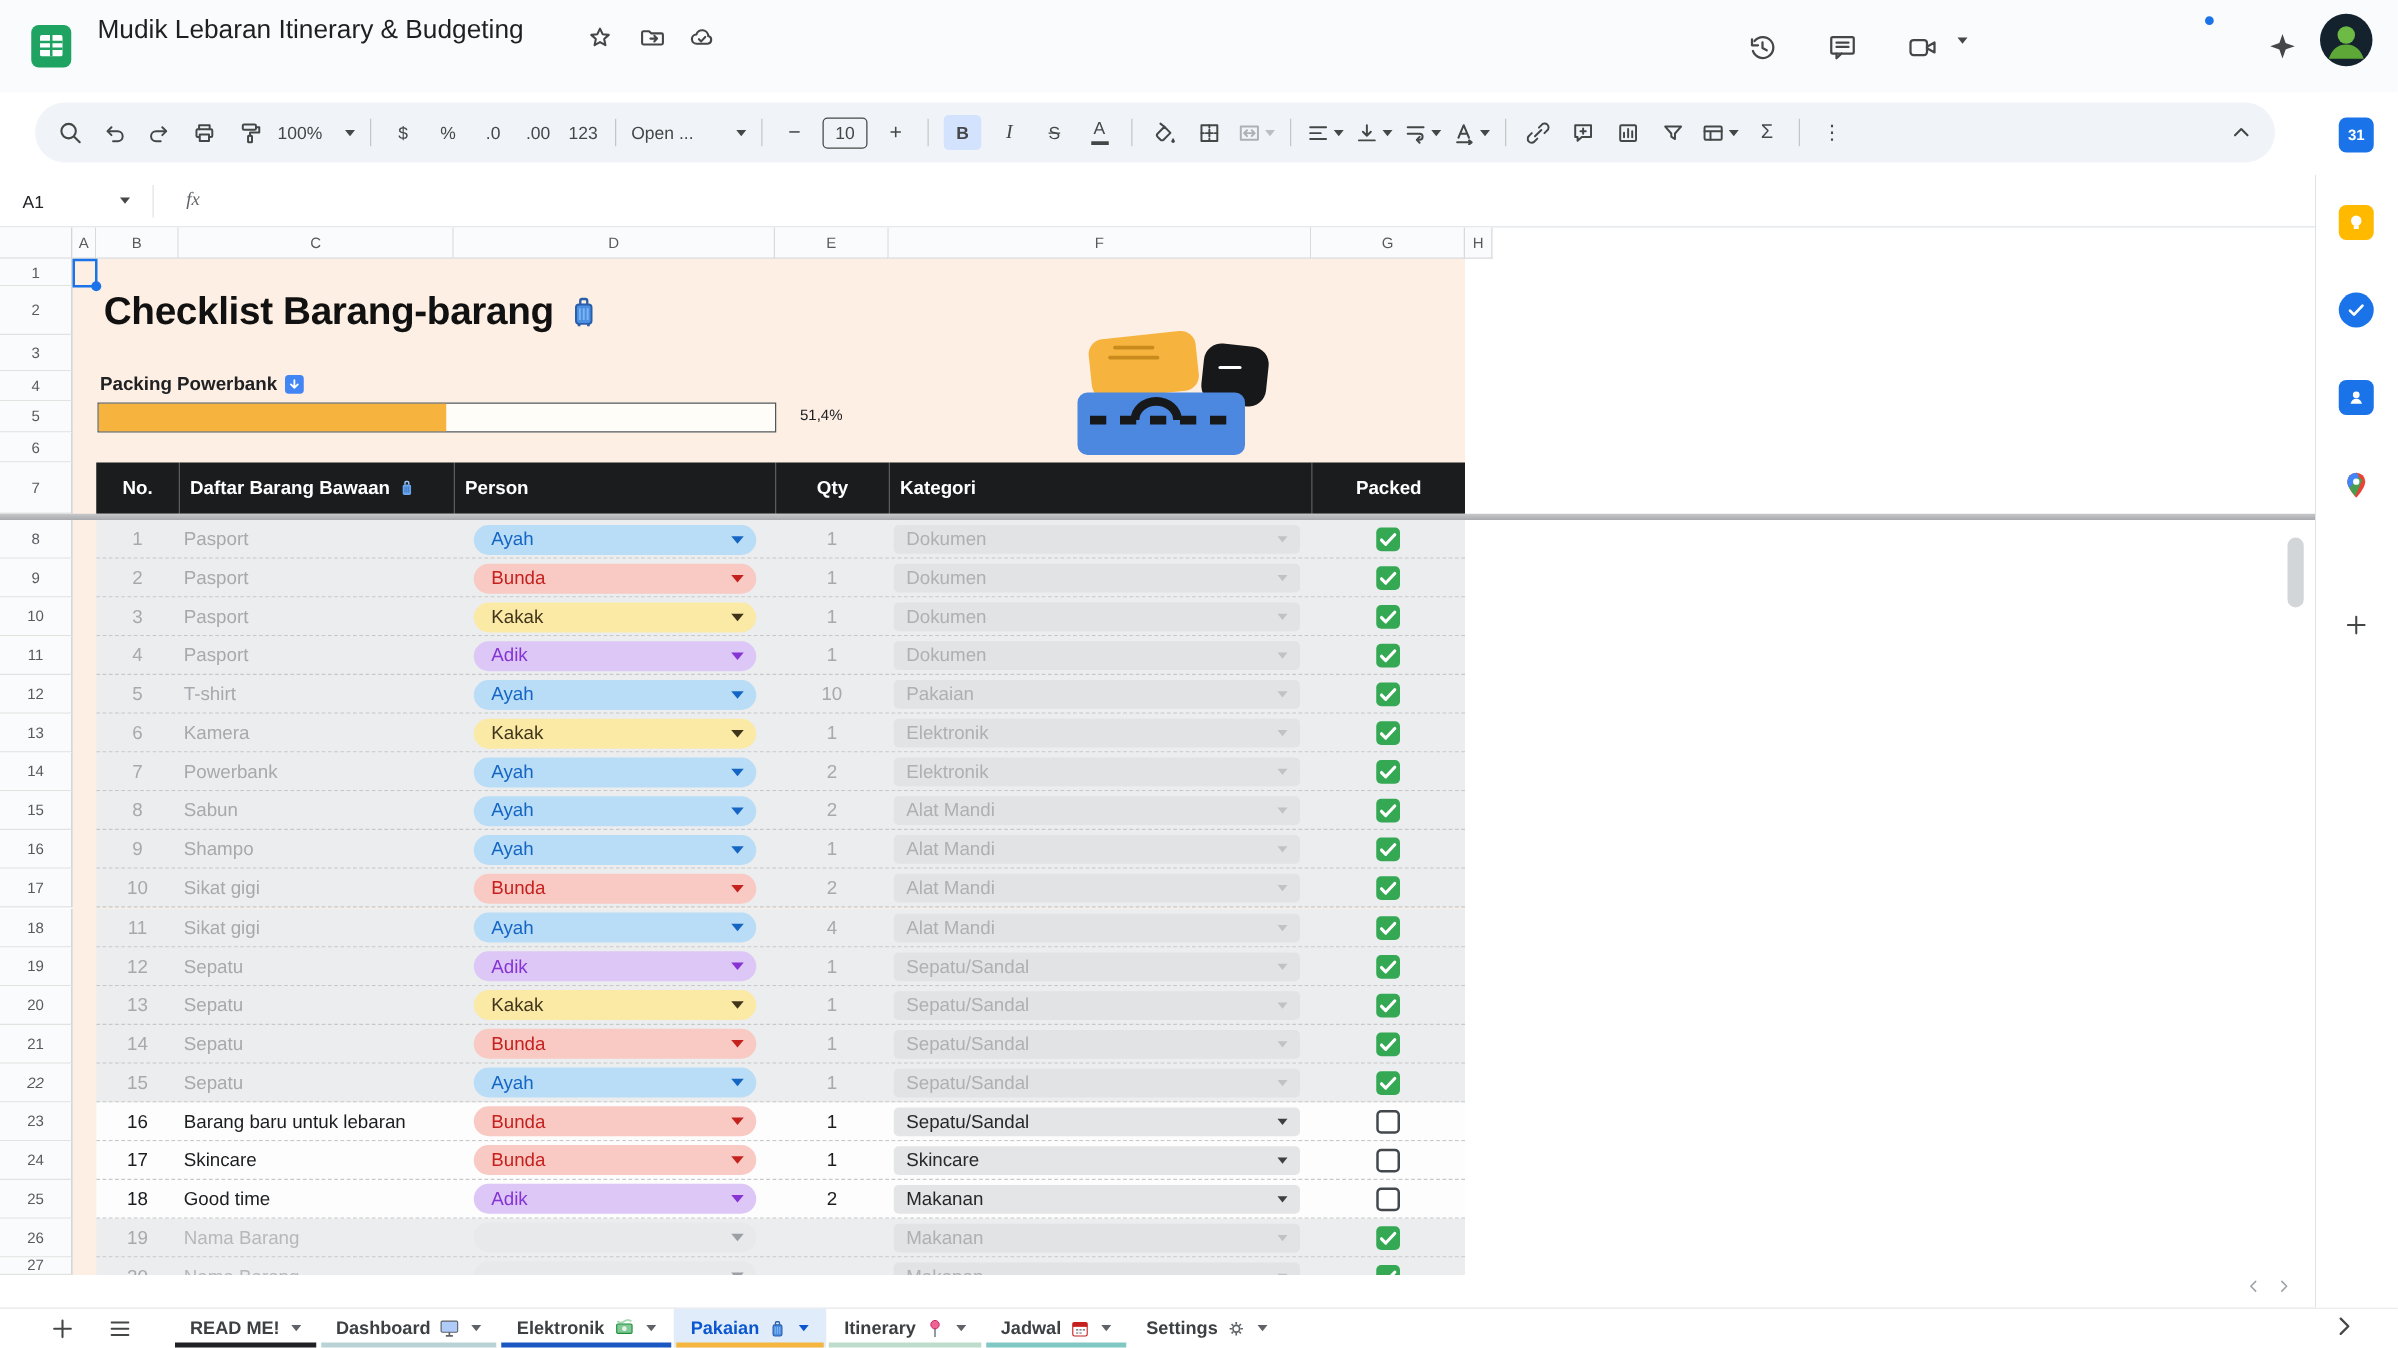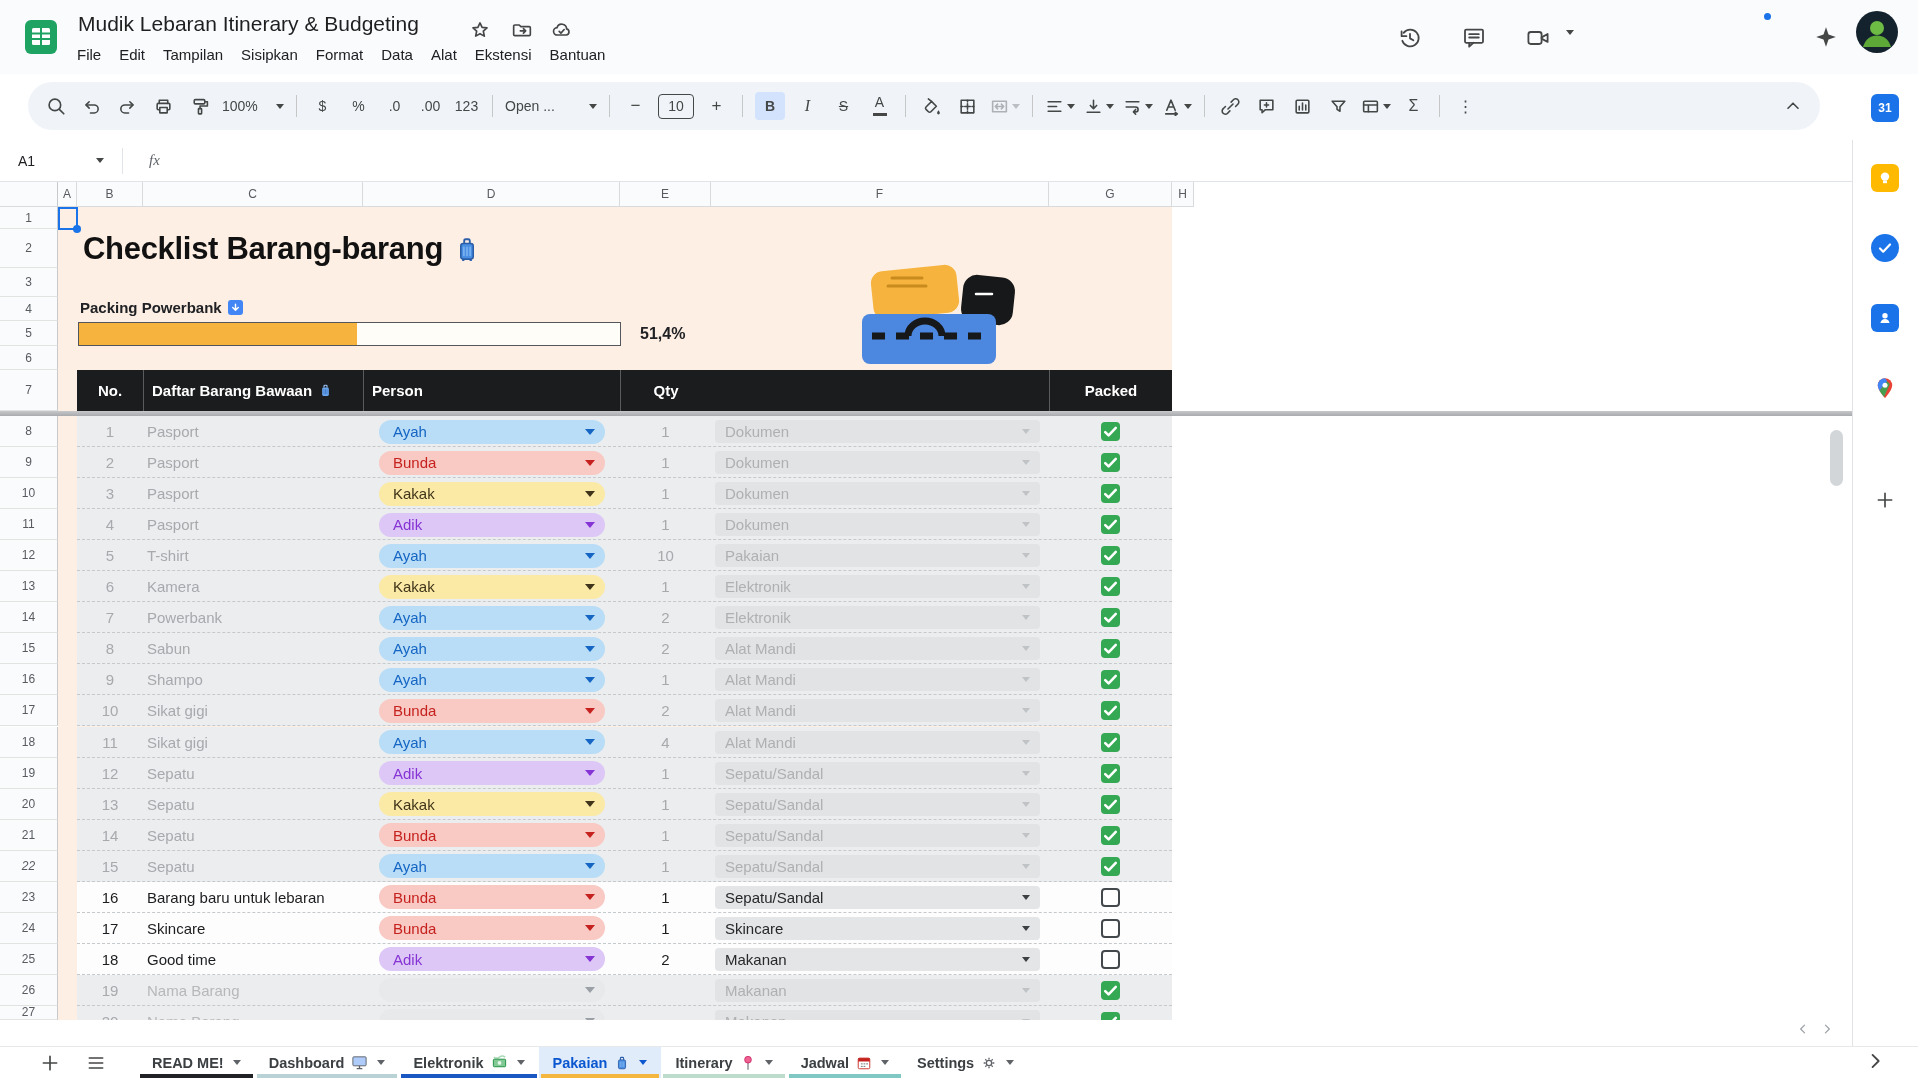--- a/index.html
+++ b/index.html
@@ -60,21 +60,21 @@
   #sel-a1 { position:absolute; left:58px; top:207px; width:20px; height:23px; border:2px solid #1a73e8; }
   #sel-handle { position:absolute; left:73px; top:225px; width:8px; height:8px; border-radius:50%; background:#1a73e8; }
 
   #sheet-title { position:absolute; left:83px; top:231px; font-size:31px; font-weight:800; color:#111;
     letter-spacing:-.3px; display:flex; align-items:center; gap:10px; }
   #progress-label { position:absolute; left:80px; top:299px; font-size:15px; font-weight:bold;
     display:flex; align-items:center; gap:6px; }
   #progress-track { position:absolute; left:78px; top:322px; width:543px; height:24px; background:#fffdf8;
     border:1.5px solid #53565a; }
   #progress-fill { height:100%; background:#f6b33d; }
-  #progress-text { position:absolute; left:640px; top:325px; font-size:16px; font-weight:bold; }
+  #progress-text { position:absolute; left:640px; top:325px; font-size:12px; font-weight:normal; }
   #suitcase { position:absolute; left:858px; top:260px; }
 
   #table-head { position:absolute; left:77px; top:370px; width:1095px; height:41px; background:#1b1c1e; }
   .th { position:absolute; top:0; height:41px; display:flex; align-items:center; color:#fff;
     font-weight:bold; font-size:15px; gap:6px; }
   .th.sep { border-left:1px solid rgba(255,255,255,.28); }
   #freeze-bar { position:absolute; left:0; top:411px; width:1852px; height:5px;
     background:linear-gradient(#c6c8ca,#a8aaad); }
 
   #rows-clip { position:absolute; left:77px; top:416px; width:1095px; height:604px; overflow:hidden; }
@@ -138,31 +138,20 @@
         <path d="M2.5 4.5h4L8 6h7.5a1 1 0 011 1v6a1 1 0 01-1 1h-13a1 1 0 01-1-1V5.5a1 1 0 011-1z"></path>
         <path d="M7.5 9.8h4.6M10.3 7.8l2 2-2 2"></path>
       </svg>
     </span>
   <span class="title-ic" style="left:551px">
     <svg width="21" height="20" viewBox="0 0 18 18" class="ic">
         <path d="M5.3 13.5a3.3 3.3 0 01-.3-6.6 4.4 4.4 0 018.6 1.1 2.8 2.8 0 01-.4 5.5z"></path>
         <path d="M6.9 10.2l1.6 1.6 2.9-3.2"></path>
       </svg>
     </span>
-  <div id="menubar">
-      <span class="menu-item">File</span>
-      <span class="menu-item">Edit</span>
-      <span class="menu-item">Tampilan</span>
-      <span class="menu-item">Sisipkan</span>
-      <span class="menu-item">Format</span>
-      <span class="menu-item">Data</span>
-      <span class="menu-item">Alat</span>
-      <span class="menu-item">Ekstensi</span>
-      <span class="menu-item">Bantuan</span>
-    </div>
 
   <span class="tr-ic" style="left:1398px">
     <svg width="24" height="24" viewBox="0 0 20 20" class="ic">
         <path d="M3 4.5v4h4"></path>
         <path d="M3.6 12.3a7 7 0 101.1-6.6"></path>
         <path d="M10 6.5v3.8l2.8 1.6"></path>
       </svg>
     </span>
   <span class="tr-ic" style="left:1462px">
     <svg width="24" height="24" viewBox="0 0 20 20" class="ic">
@@ -447,20 +436,23 @@
         <svg width="15" height="15" viewBox="0 0 18 18">
           <rect x="5" y="5.5" width="8" height="10" rx="1.6" fill="#6aa6ee"></rect>
           <path d="M7.2 5.5V3.7a1 1 0 011-1h1.6a1 1 0 011 1v1.8" fill="none" stroke="#9cc4f5" stroke-width="1.4"></path>
           <path d="M7.2 7.5v6M9 7.5v6M10.8 7.5v6" stroke="#3f76c4"></path>
         </svg>
       </span>
     </div>
     <div class="th sep" style="left: 543px; width: 91px; justify-content: center;">
       <span>Qty</span>
     </div>
+    <div class="th sep" style="left: 634px; width: 338px; justify-content: flex-start; padding-left: 8px;">
+      <span>Kategori</span>
+    </div>
     <div class="th sep" style="left: 972px; width: 123px; justify-content: center;">
       <span>Packed</span>
     </div>
   </div>
 <div id="freeze-bar"></div>
 <div id="rows-clip">
     <div class="item-row done" style="top: 0px;">
       <div class="cell" style="left: 0px; width: 66px; justify-content: center;">1</div>
       <div class="cell" style="left: 70px; width: 216px;">Pasport</div>
       <div class="pill" style="background: rgb(185, 221, 246);">

